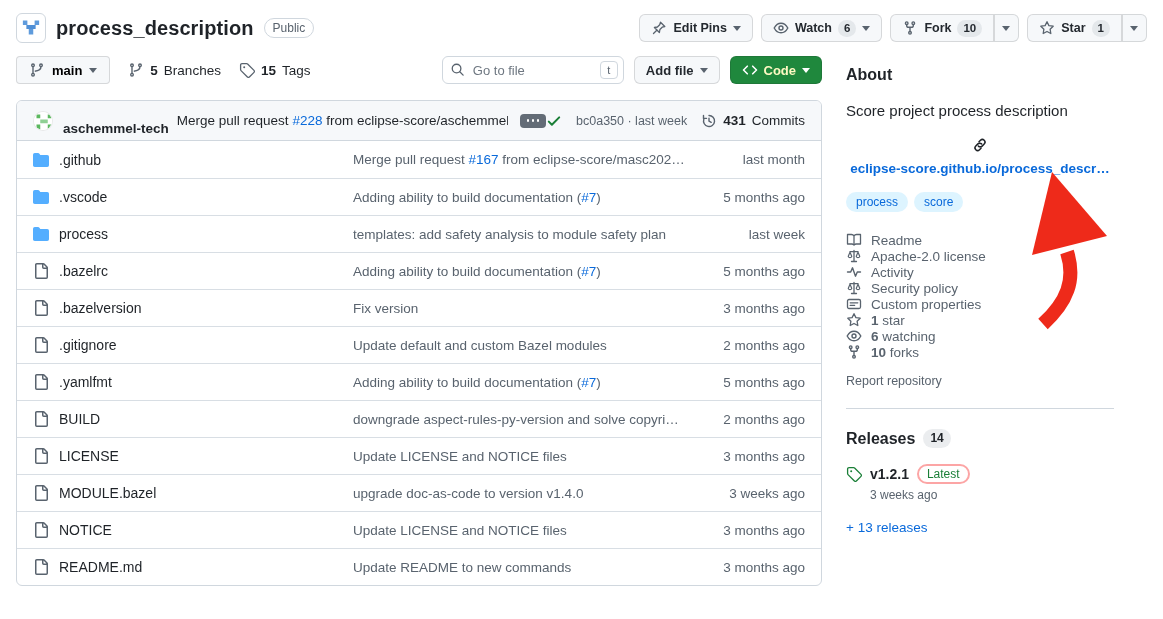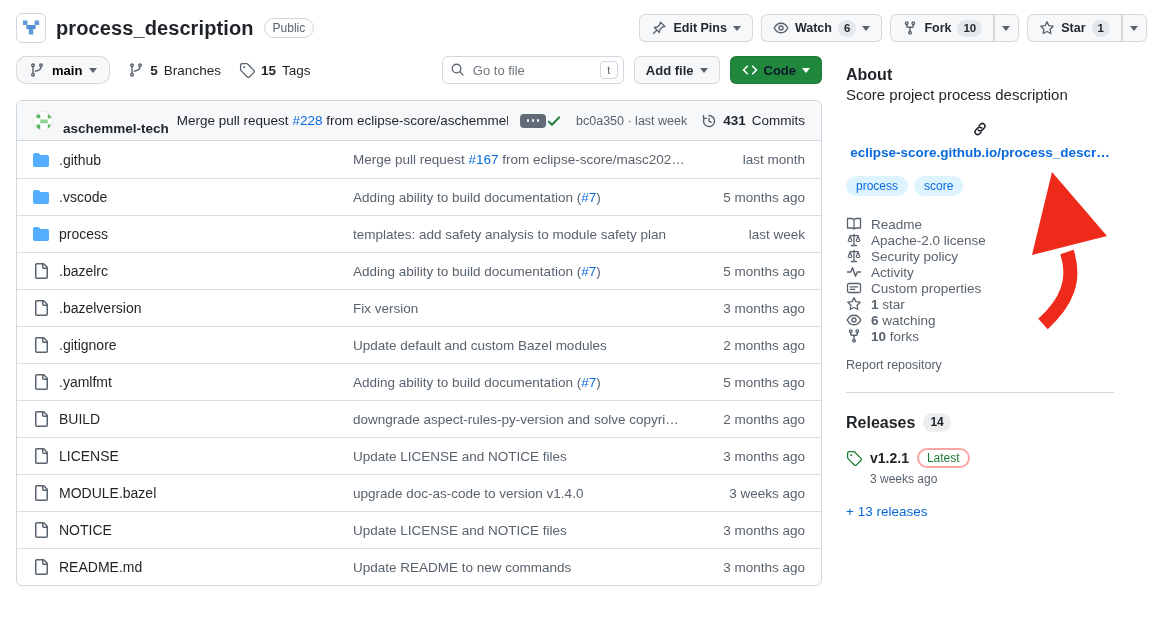--- a/index.html
+++ b/index.html
@@ -33,35 +33,35 @@
            border-top:5px solid #59636e; display:inline-block; }
 
   
   .main { display:flex; padding:0 16px; align-items:flex-start; }
   .left-col { width:806px; flex:none; }
   .sidebar { width:268px; margin-left:24px; padding-top:6px; }
 
   
   .toolbar { display:flex; align-items:center; height:32px; margin-bottom:14px; }
   .branch-btn { display:inline-flex; align-items:center; gap:7px; height:28px; padding:0 12px;
-                background:#f6f8fa; border:1px solid rgba(31,35,40,.15); border-radius:10px;
+                background:#f6f8fa; border:1px solid rgba(31,35,40,.15); border-radius:4px;
                 font-size:13px; font-weight:600; cursor:pointer; }
   .bt-links { display:flex; align-items:center; gap:18px; margin-left:18px; font-size:13.5px; color:#1f2328; }
   .bt-link { display:inline-flex; align-items:center; gap:6px; cursor:pointer; }
   .bt-link b { font-weight:700; }
   .toolbar-right { margin-left:auto; display:flex; align-items:center; gap:10px; }
   .goto-wrap { position:relative; width:182px;border-radius:13px; }
   .goto-wrap .ic { position:absolute; left:8px; top:6px; width:15px; height:15px; }
   .goto-input { width:100%; height:28px; border:1px solid #d0d7de; border-radius:6px;
                 padding:0 28px 0 30px; font-size:13px; color:#1f2328; background:#fff;
                 font-family:"Liberation Sans","DejaVu Sans",sans-serif; }
   .goto-input::placeholder { color:#6e7781; }
   .kbd-t { position:absolute; right:6px; top:5px; width:18px; height:18px; border:1px solid #d0d7de;
            border-radius:4px; font-size:11px; color:#59636e; display:flex; align-items:center; justify-content:center; }
-  .btn-primary { background:#1f883d; border-color:rgba(31,35,40,.15); color:#0f172a; font-weight:600; font-size:13px; }
+  .btn-primary { background:#1f883d; border-color:rgba(31,35,40,.15); color:#fef9c3; font-weight:600; font-size:13px; }
   .btn-primary .ic, .btn-primary .caret { color:#fff; border-top-color:#fff; }
 
   
   .file-table { border:1px solid #d0d7de; border-radius:6px; overflow:hidden; background:#fff; }
   .commit-bar { display:flex; align-items:center; height:40px; background:#f6f8fa;
                 border-bottom:1px solid #d0d7de; padding:0 16px; font-size:13.5px; }
   .cb-avatar { width:20px; height:20px; border-radius:50%; border:1px solid rgba(31,35,40,.1);
                overflow:hidden; flex:none; background:#fff; }
   .cb-author { font-weight:700; margin:16px 8px 0 10px; white-space:nowrap; }
   .cb-msg { color:#1f2328; white-space:nowrap; overflow:hidden; }
@@ -78,21 +78,21 @@
   .frow { display:flex; align-items:center; height:37px; padding:0 16px; font-size:13.5px; }
   .frow + .frow { border-top:1px solid #d8dee4; }
   .cell-name { width:320px; flex:none; display:flex; align-items:center; gap:10px; }
   .fname { color:#1f2328; font-size:14px; }
   .folder { color:#54aeff; }
   .cell-msg { flex:1; min-width:0; color:#59636e; white-space:nowrap; overflow:hidden; text-overflow:ellipsis; }
   .cell-date { width:120px; flex:none; text-align:right; color:#59636e; }
 
   
   .sb-title { font-size:16px; font-weight:700; margin:6px 0 0 0; }
-  .sb-desc { font-size:15px; line-height:1.4; }
+  .sb-desc { font-size:15px; margin-top:16px; line-height:1.4; }
   .sb-site { display:flex; align-items:center; gap:8px; margin-top:16px;flex-direction:column; }
   .sb-site .ic { color:#1f2328; }
   .sb-site a { color:#0969da; font-weight:700; font-size:13.5px; white-space:nowrap; }
   .topics { display:flex; gap:6px; margin-top:16px; }
   .topic { background:#ddf4ff; color:#0969da; border-radius:2em; padding:0 10px; height:20px;
            display:inline-flex; align-items:center; font-size:12px; font-weight:500; cursor:pointer; }
   .meta-list { margin-top:20px; display:flex; flex-direction:column; }
   .meta-item { display:flex; align-items:center; gap:9px; color:#59636e; font-size:13.5px; cursor:pointer; }
   .meta-item b { font-weight:700; color:#59636e; }
   .report-link { margin-top:14px; font-size:12.5px; color:#59636e; cursor:pointer; display:inline-block; }
@@ -467,29 +467,29 @@
         <span>Readme</span>
       </a>
       <a class="meta-item">
         <svg class="ic">
             <use href="#i-law"></use>
           </svg>
         <span>Apache-2.0 license</span>
       </a>
       <a class="meta-item">
         <svg class="ic">
+            <use href="#i-pulse"></use>
+          </svg>
+        <span>Activity</span>
+      </a>
+      <a class="meta-item">
+        <svg class="ic">
             <use href="#i-law"></use>
           </svg>
         <span>Security policy</span>
-      </a>
-      <a class="meta-item">
-        <svg class="ic">
-            <use href="#i-pulse"></use>
-          </svg>
-        <span>Activity</span>
       </a>
       <a class="meta-item">
         <svg class="ic">
             <use href="#i-note"></use>
           </svg>
         <span>Custom properties</span>
       </a>
       <a class="meta-item">
         <svg class="ic">
             <use href="#i-star"></use>

